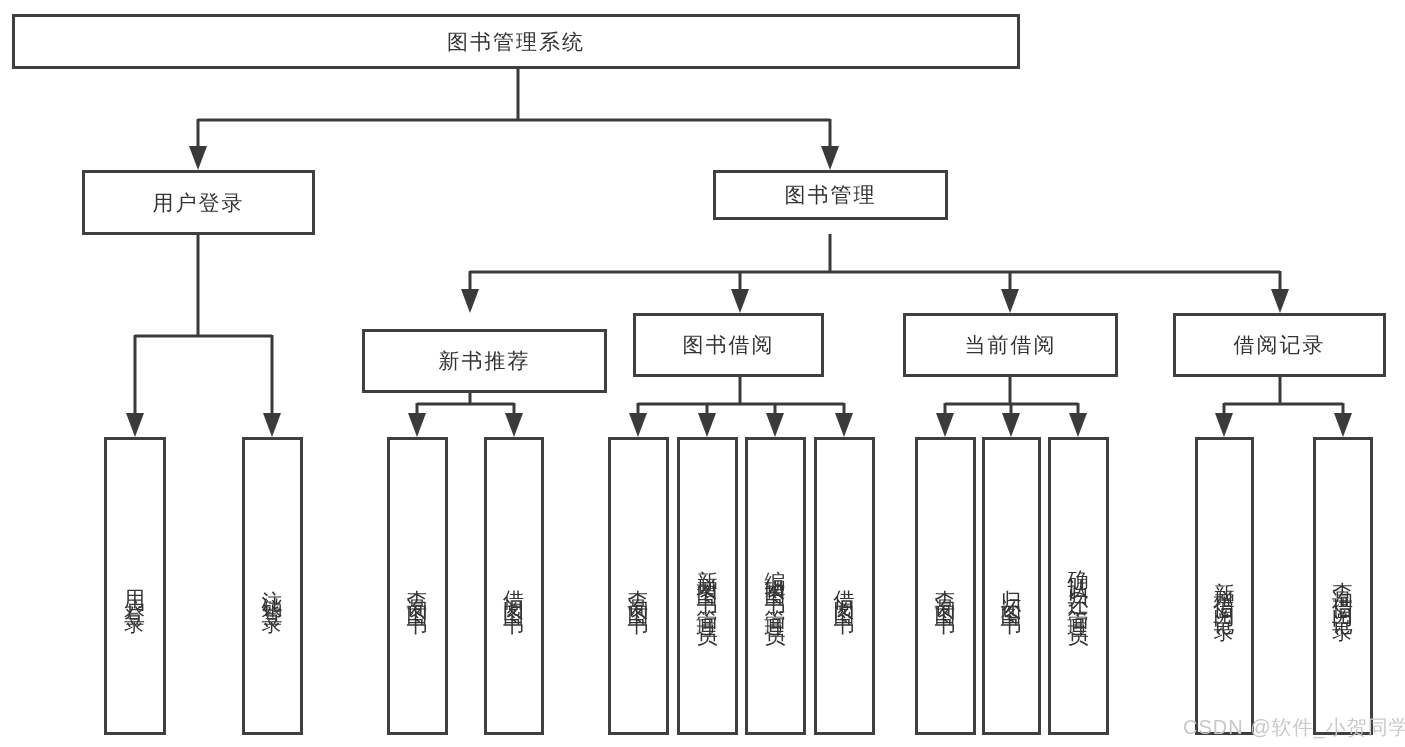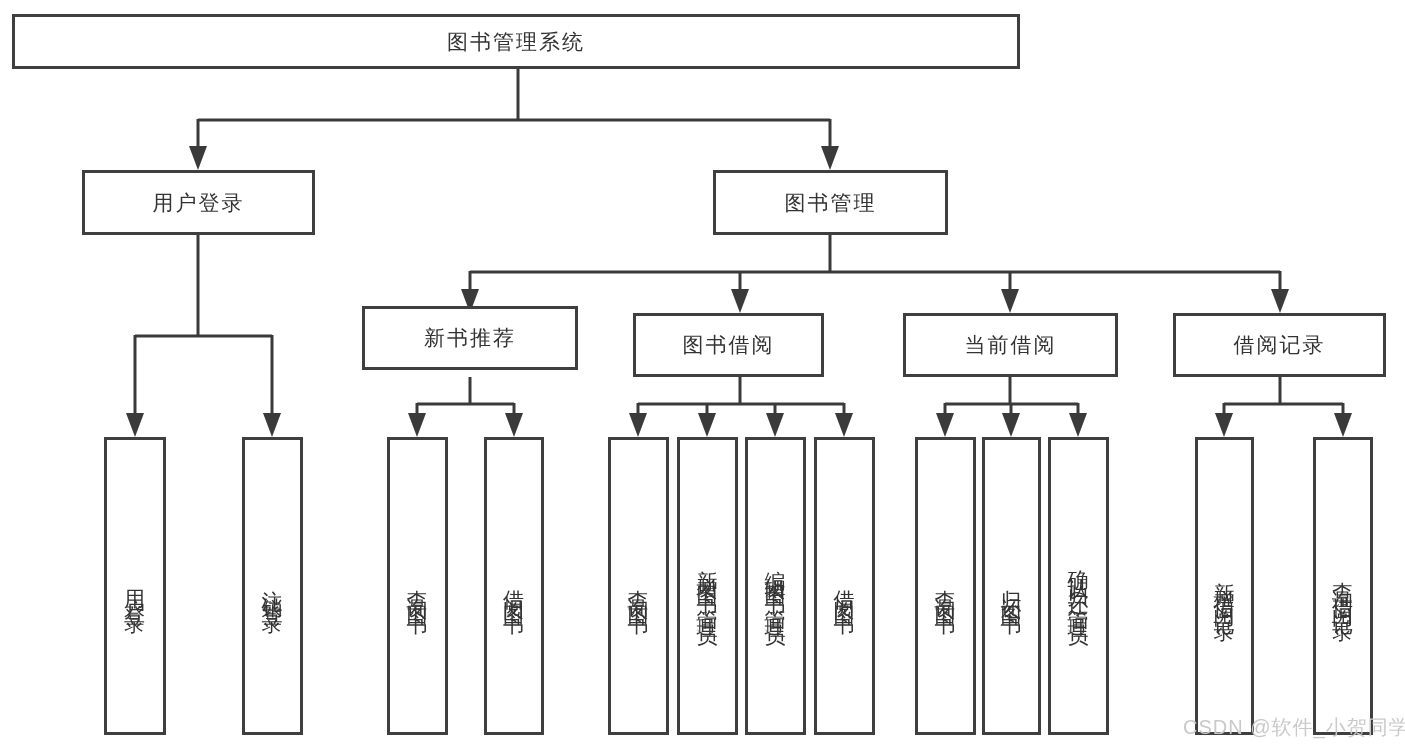--- a/index.html
+++ b/index.html
@@ -114,23 +114,23 @@
       <polygon points="1011,437 1002,413 1020,413"></polygon>
       <polygon points="1078,437 1069,413 1087,413"></polygon>
       <polygon points="1224,437 1215,413 1233,413"></polygon>
       <polygon points="1343,437 1334,413 1352,413"></polygon>
     </g>
   </svg>
 
   <div class="node" style="left:12px;top:14px;width:1008px;height:55px;">图书管理系统</div>
 
   <div class="node" style="left:82px;top:170px;width:233px;height:65px;">用户登录</div>
-  <div class="node" style="left:713px;top:170px;width:235px;height:65px;">图书管理</div>
+  <div class="node" style="left:713px;top:170px;width:235px;height:50px;">图书管理</div>
 
-  <div class="node" style="left:362px;top:306px;width:216px;height:64px;">新书推荐</div>
+  <div class="node" style="left:362px;top:329px;width:245px;height:64px;">新书推荐</div>
   <div class="node" style="left:633px;top:313px;width:191px;height:64px;">图书借阅</div>
   <div class="node" style="left:903px;top:313px;width:215px;height:64px;">当前借阅</div>
   <div class="node" style="left:1173px;top:313px;width:213px;height:64px;">借阅记录</div>
 
   <div class="node v" style="left:104px;top:437px;width:62px;height:298px;">用户登录</div>
   <div class="node v" style="left:242px;top:437px;width:61px;height:298px;">注销登录</div>
 
   <div class="node v" style="left:387px;top:437px;width:61px;height:298px;">查询图书</div>
   <div class="node v" style="left:484px;top:437px;width:60px;height:298px;">借阅图书</div>
 

